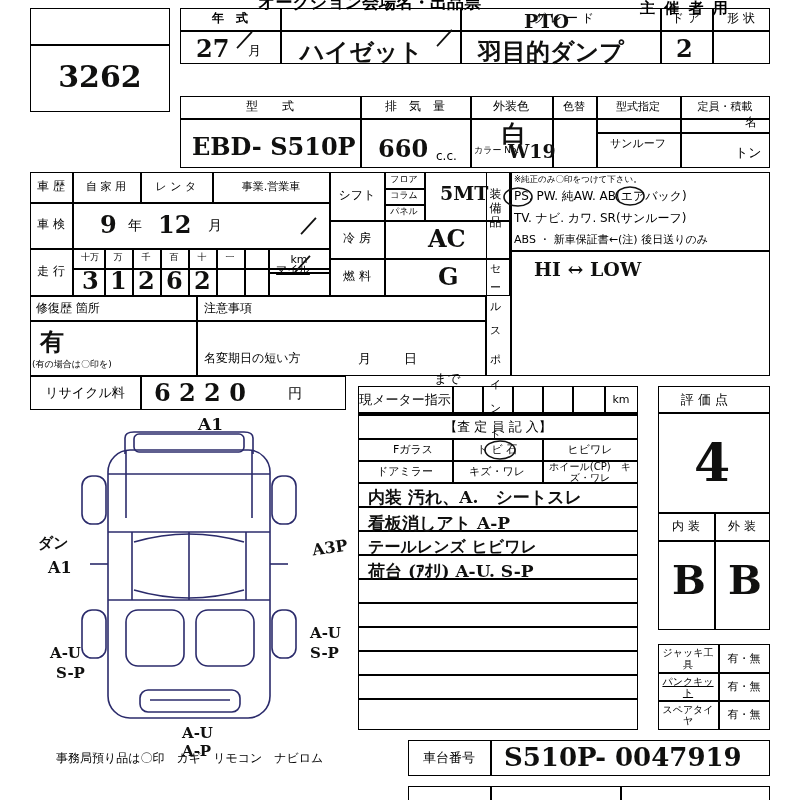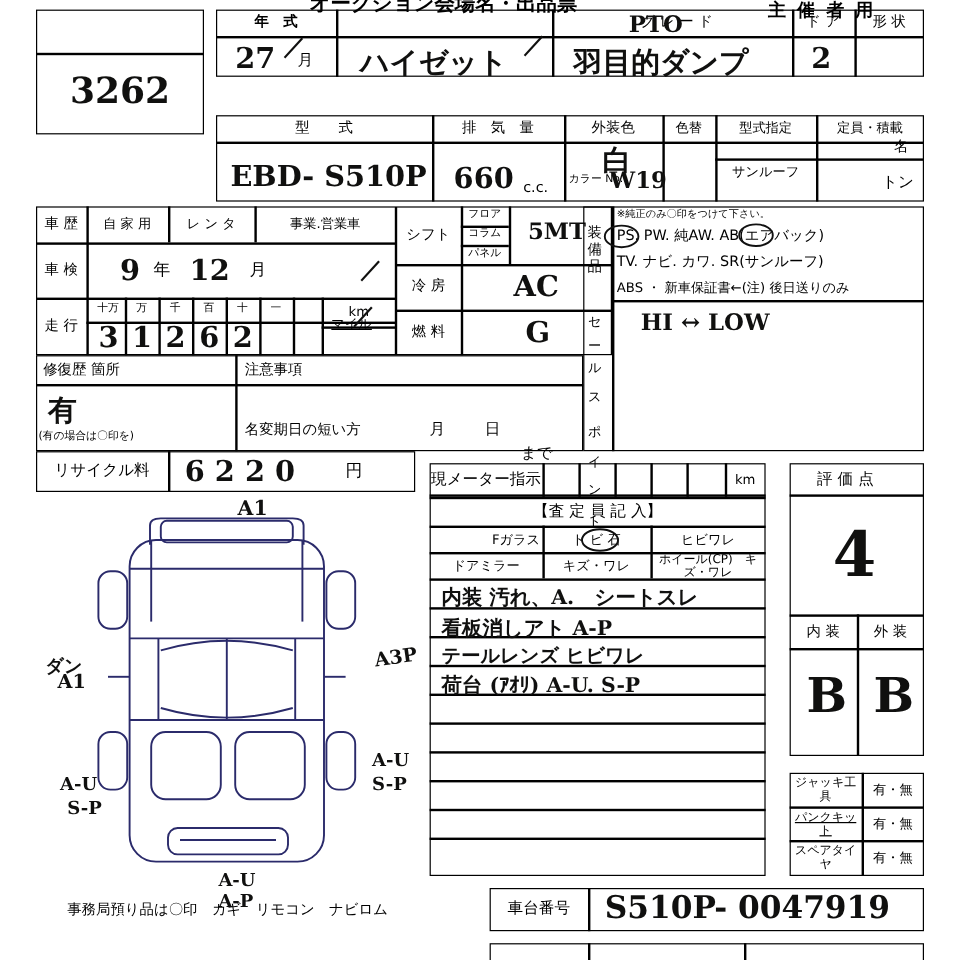--- a/index.html
+++ b/index.html
@@ -229,21 +229,21 @@
       <path d="M60 150 L78 150"></path>
       <path d="M240 150 L258 150"></path>
 
       <line x1="78" y1="60" x2="240" y2="60"></line>
       <path d="M96 36 L96 104"></path>
       <path d="M222 36 L222 104"></path>
     </g>
   </svg>
 
   <div class="hw sml" style="left:198px;top:414px;font-size:17px;">A1</div>
-  <div class="hw sml" style="left:38px;top:546px;font-size:15px;">ダン</div>
+  <div class="hw sml" style="left:38px;top:534px;font-size:15px;">ダン</div>
   <div class="hw sml" style="left:48px;top:558px;font-size:16px;">A1</div>
   <div class="hw sml" style="left:312px;top:538px;font-size:16px;transform:rotate(-8deg);">A3P</div>
   <div class="hw sml" style="left:50px;top:644px;font-size:15px;">A-U</div>
   <div class="hw sml" style="left:56px;top:664px;font-size:15px;">S-P</div>
   <div class="hw sml" style="left:310px;top:624px;font-size:15px;">A-U</div>
   <div class="hw sml" style="left:310px;top:644px;font-size:15px;">S-P</div>
   <div class="hw sml" style="left:182px;top:724px;font-size:15px;">A-U</div>
   <div class="hw sml" style="left:182px;top:742px;font-size:15px;">A-P</div>
   <div class="lbl" style="left:56px;top:752px;font-size:12px;">事務局預り品は〇印　カギ　リモコン　ナビロム</div>
 
@@ -262,21 +262,21 @@
   <div class="lbl ctr" style="left:604px;top:390px;width:34px;height:20px;font-size:11px;">km</div>
 
   <div class="hline" style="left:358px;top:438px;width:280px;"></div>
   <div class="lbl ctr" style="left:358px;top:416px;width:280px;height:22px;font-size:13px;">【査 定 員 記 入】</div>
 
   <div class="hline" style="left:358px;top:460px;width:280px;"></div>
   <div class="hline" style="left:358px;top:482px;width:280px;"></div>
   <div class="vline" style="left:452px;top:438px;height:44px;"></div>
   <div class="vline" style="left:542px;top:438px;height:44px;"></div>
 
-  <div class="lbl ctr" style="left:358px;top:440px;width:110px;height:20px;font-size:11px;margin-left:17px;">Fガラス</div>
+  <div class="lbl ctr" style="left:358px;top:440px;width:110px;height:20px;font-size:11px;">Fガラス</div>
   <div class="lbl ctr" style="left:452px;top:440px;width:90px;height:20px;font-size:11px;">ト ビ 石</div>
   <div class="lbl ctr" style="left:542px;top:440px;width:96px;height:20px;font-size:11px;">ヒビワレ</div>
   <div class="lbl ctr" style="left:358px;top:462px;width:94px;height:20px;font-size:11px;">ドアミラー</div>
   <div class="lbl ctr" style="left:452px;top:462px;width:90px;height:20px;font-size:11px;">キズ・ワレ</div>
   <div class="lbl ctr" style="left:542px;top:462px;width:96px;height:20px;font-size:10px;">ホイール(CP)　キズ・ワレ</div>
   <svg class="carimg" style="left:452px;top:438px;" width="96" height="24">
     <ellipse cx="48" cy="12" rx="15" ry="9" fill="none" stroke="#111" stroke-width="1.6"></ellipse>
   </svg>
 
   <div class="hline" style="left:358px;top:506px;width:280px;"></div>

